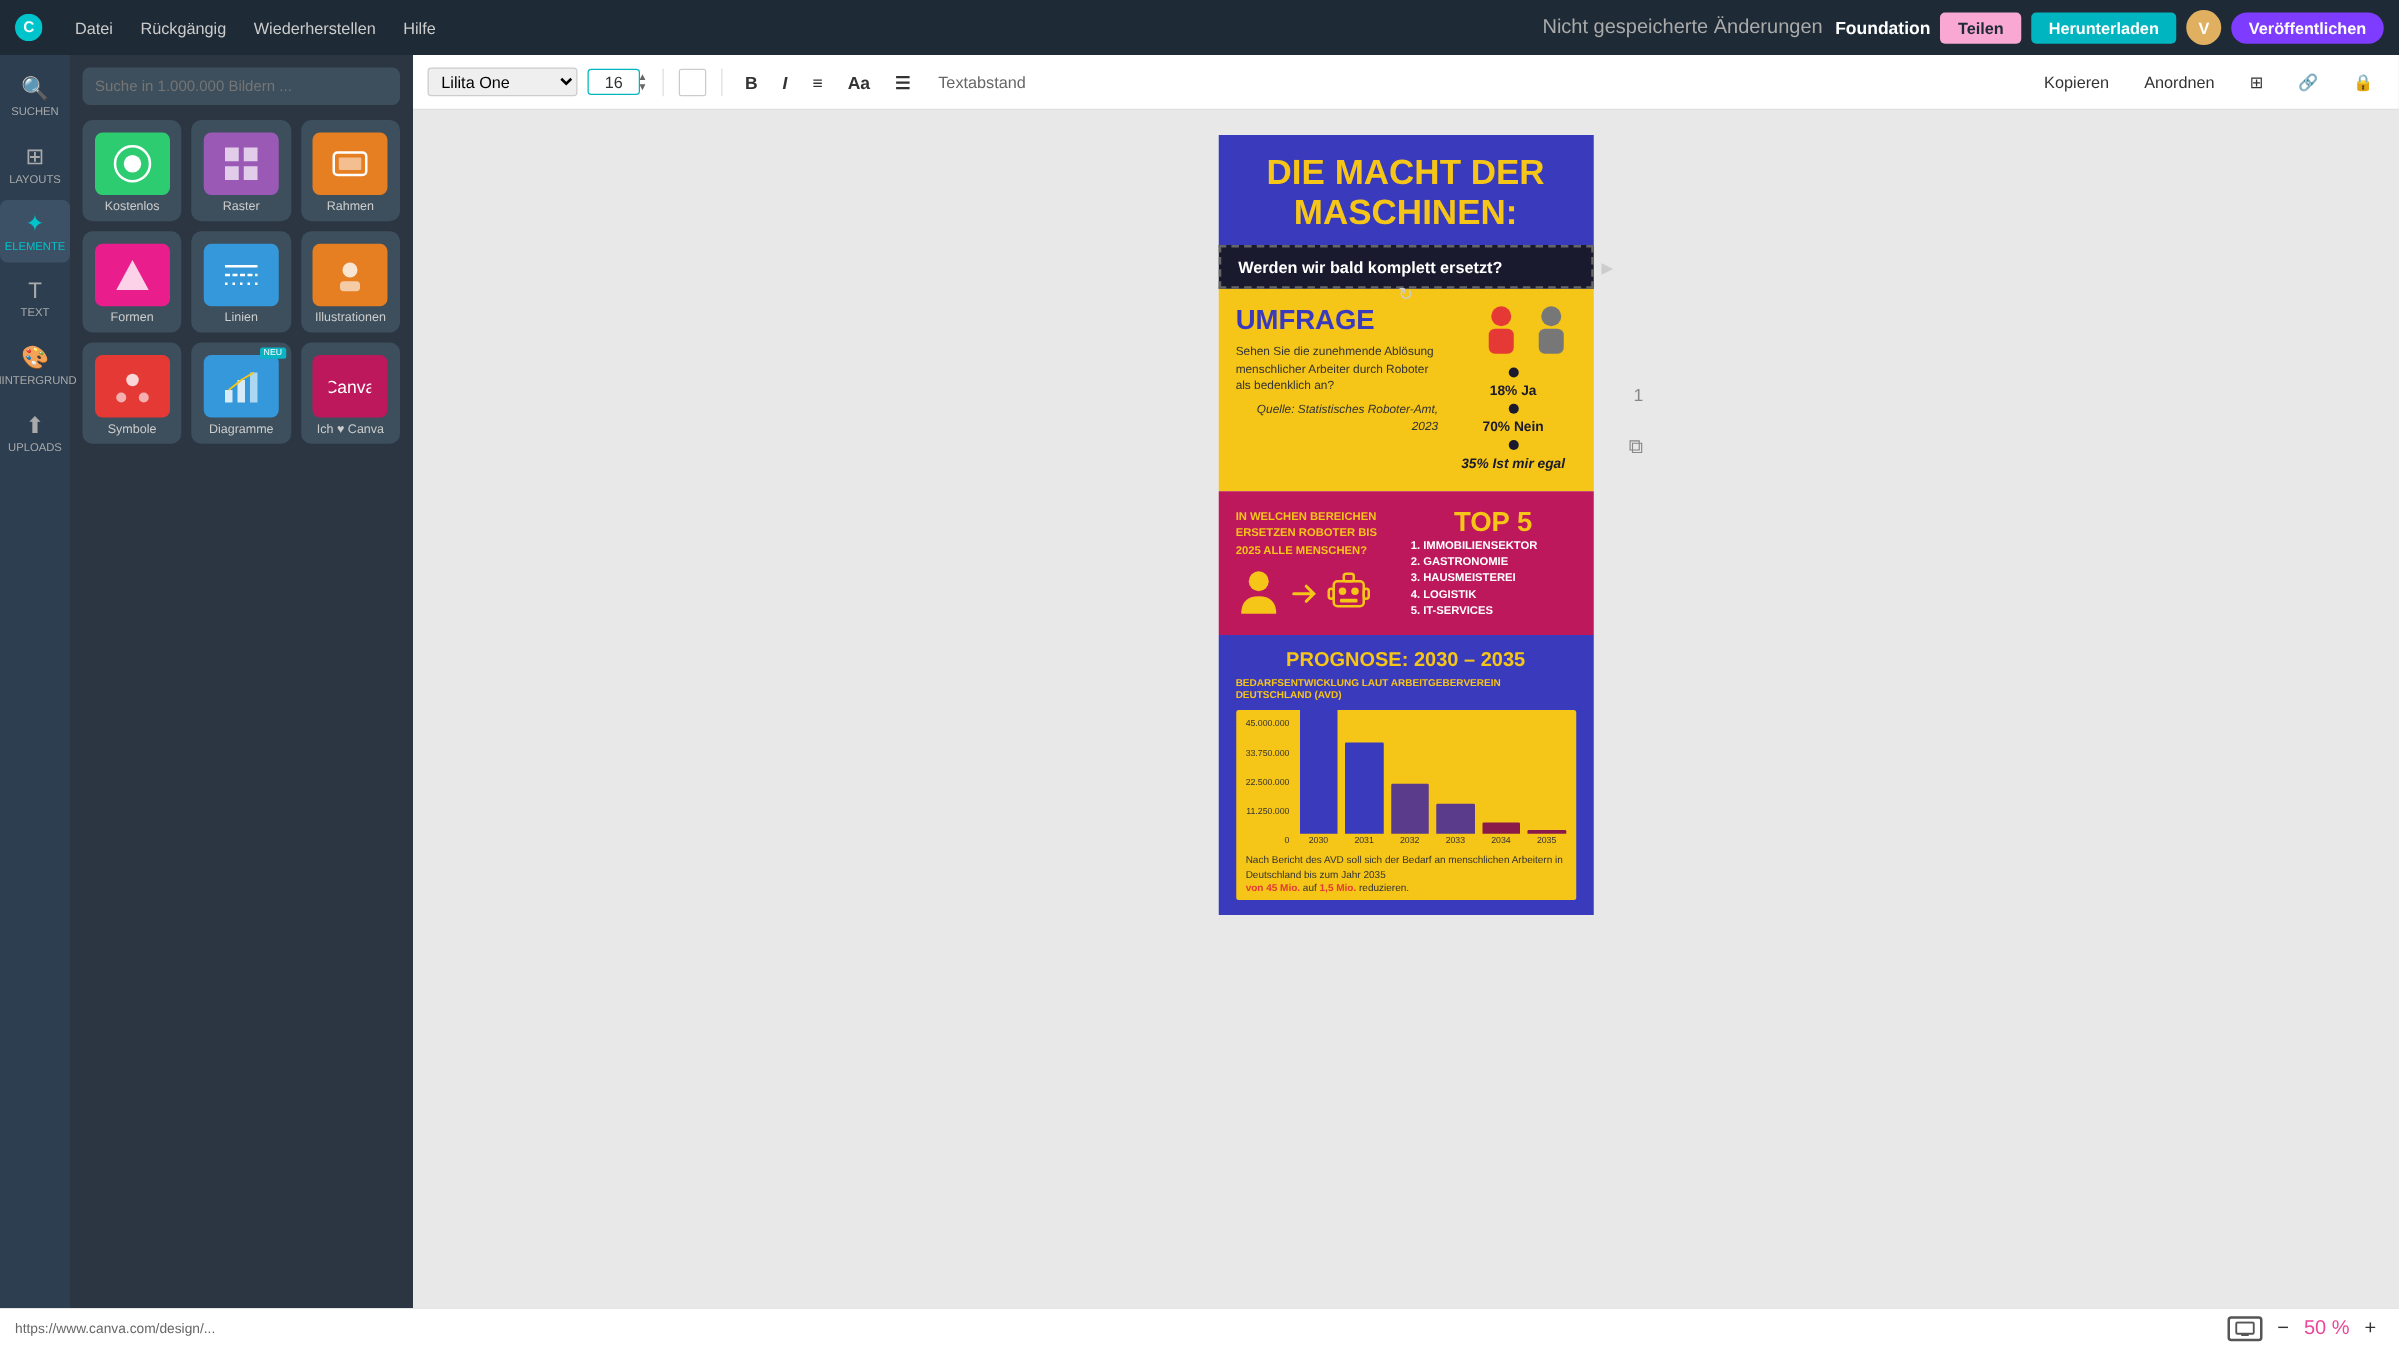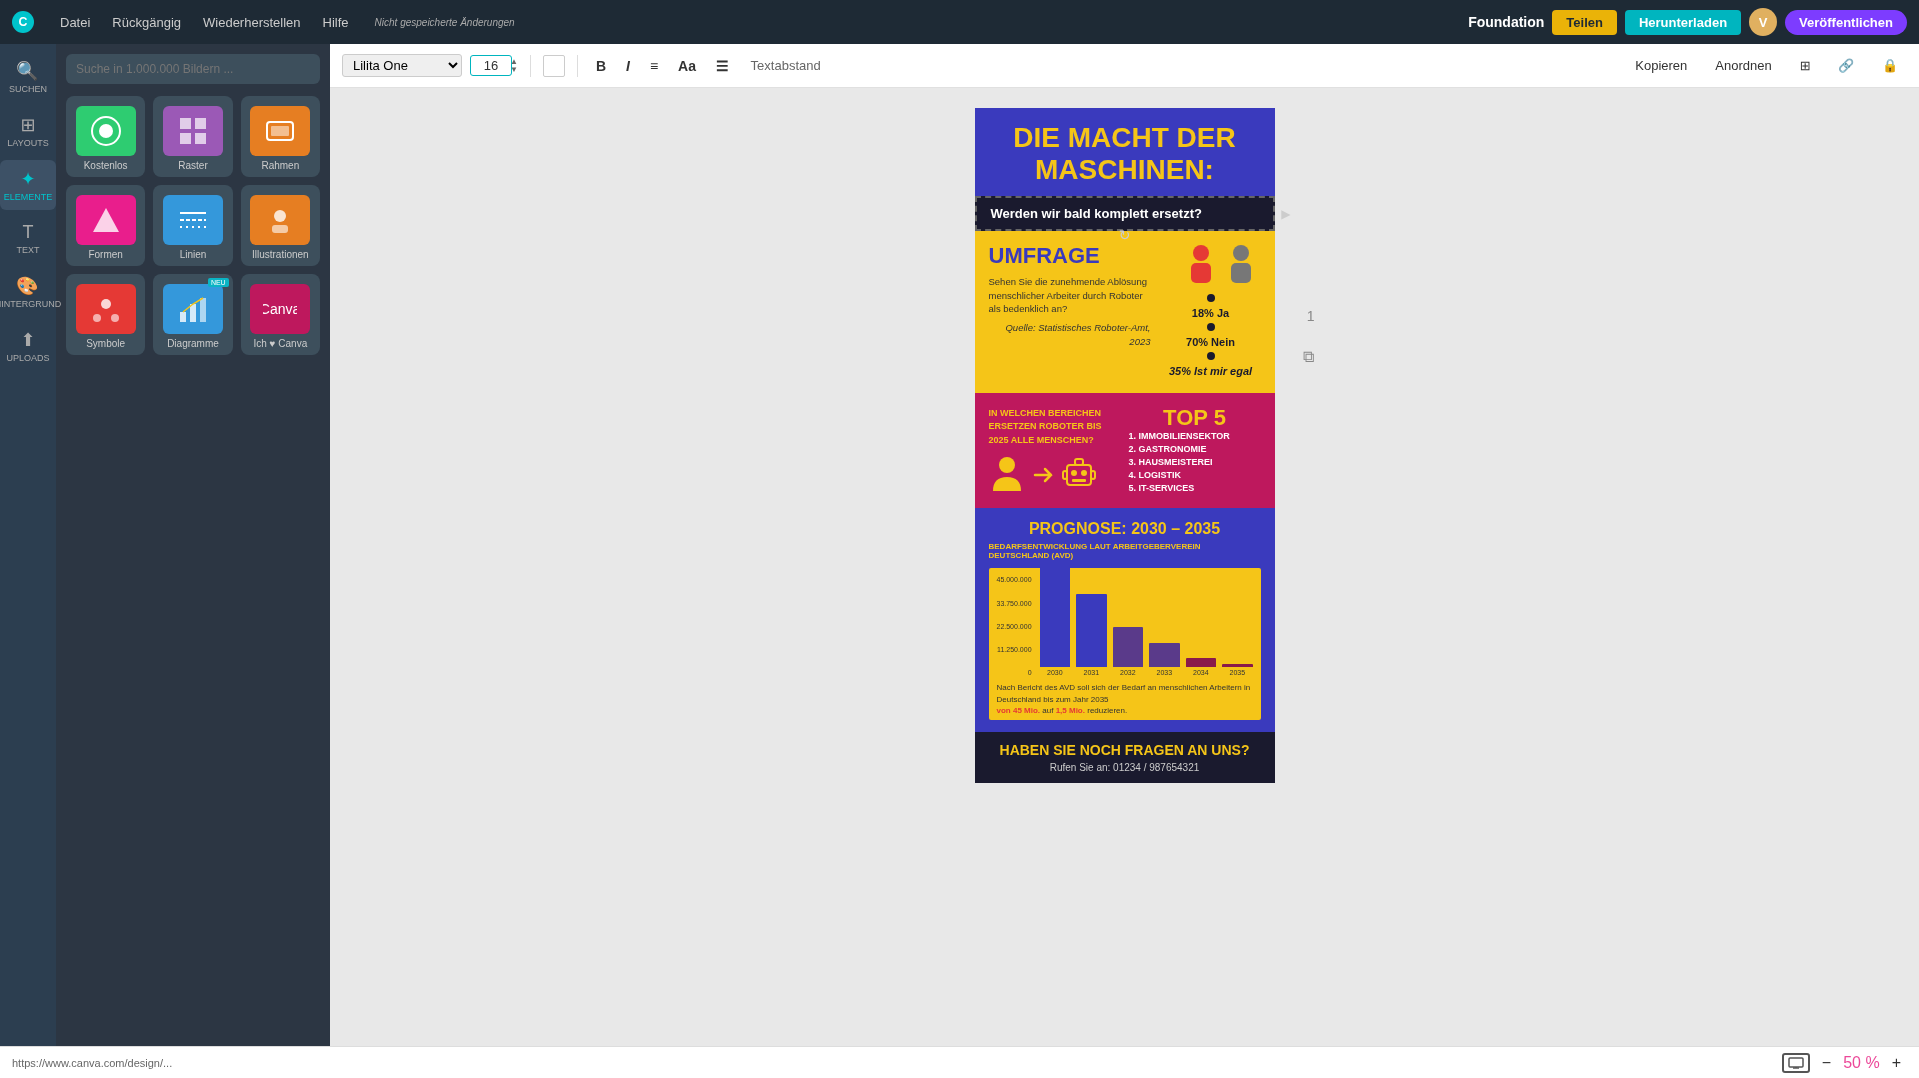--- a/index.html
+++ b/index.html
@@ -6,24 +6,24 @@
     body { font-family: 'Segoe UI', Arial, sans-serif; background: #f0f0f0; overflow: hidden; width: 1919px; height: 1078px; }
 
     
     #topbar {
       display: flex; align-items: center; height: 44px;
       background: #1e2a35; padding: 0 12px; gap: 10px;
       position: fixed; top: 0; left: 0; right: 0; z-index: 100;
     }
     #topbar .logo { color: #00c4cc; font-weight: bold; font-size: 18px; margin-right: 10px; display: flex; align-items: center; gap: 4px; }
     .menu-item { color: #ccc; font-size: 13px; cursor: pointer; padding: 2px 6px; }
-    .unsaved { color: #aaa; font-style: italic; font-size: 10px; margin-left: 10px; flex: 1; }
+    .unsaved { color: #aaa; font-size: 16px; margin-left: 10px; flex: 1; text-align: right; }
     .topbar-right { display: flex; align-items: center; gap: 8px; margin-left: auto; }
     .btn-foundation { background: none; border: none; color: #fff; font-size: 14px; font-weight: bold; cursor: pointer; }
-    .btn-teilen { background: #eab308; color: #1e2a35; border: none; border-radius: 4px; padding: 5px 14px; font-size: 13px; font-weight: 600; cursor: pointer; }
+    .btn-teilen { background: #f9a8d4; color: #1e2a35; border: none; border-radius: 4px; padding: 5px 14px; font-size: 13px; font-weight: 600; cursor: pointer; }
     .btn-herunterladen { background: #00b5bf; color: #fff; border: none; border-radius: 4px; padding: 5px 14px; font-size: 13px; font-weight: 600; cursor: pointer; }
     .btn-veroeffentlichen { background: #7d3cff; color: #fff; border: none; border-radius: 20px; padding: 5px 14px; font-size: 13px; font-weight: 600; cursor: pointer; display: flex; align-items: center; gap: 6px; }
     .avatar { width: 28px; height: 28px; border-radius: 50%; background: #e0b060; display: flex; align-items: center; justify-content: center; color: #fff; font-size: 13px; font-weight: bold; }
 
     
     #toolbar {
       position: fixed; top: 44px; left: 330px; right: 0; height: 44px;
       background: #fff; border-bottom: 1px solid #e0e0e0;
       display: flex; align-items: center; padding: 0 12px; gap: 8px; z-index: 99;
     }
@@ -458,24 +458,20 @@
           <p class="chart-note">
             <span>Nach Bericht des AVD soll sich der Bedarf an menschlichen Arbeitern in Deutschland bis zum Jahr 2035</span><br>
             <span class="highlight">von 45 Mio.</span>
             <span> auf </span>
             <span class="highlight">1,5 Mio.</span>
             <span> reduzieren.</span>
           </p>
         </div>
       </div>
 
-      <div class="sec-footer">
-        <div class="footer-title">HABEN SIE NOCH FRAGEN AN UNS?</div>
-        <div class="footer-sub">Rufen Sie an: 01234 / 987654321</div>
-      </div>
     </div>
 
     <div class="page-number">1</div>
     <div class="page-tools">
       <span class="page-tool">⧉</span>
     </div>
   </div>
 </div>
 
 <div id="bottom-bar">

